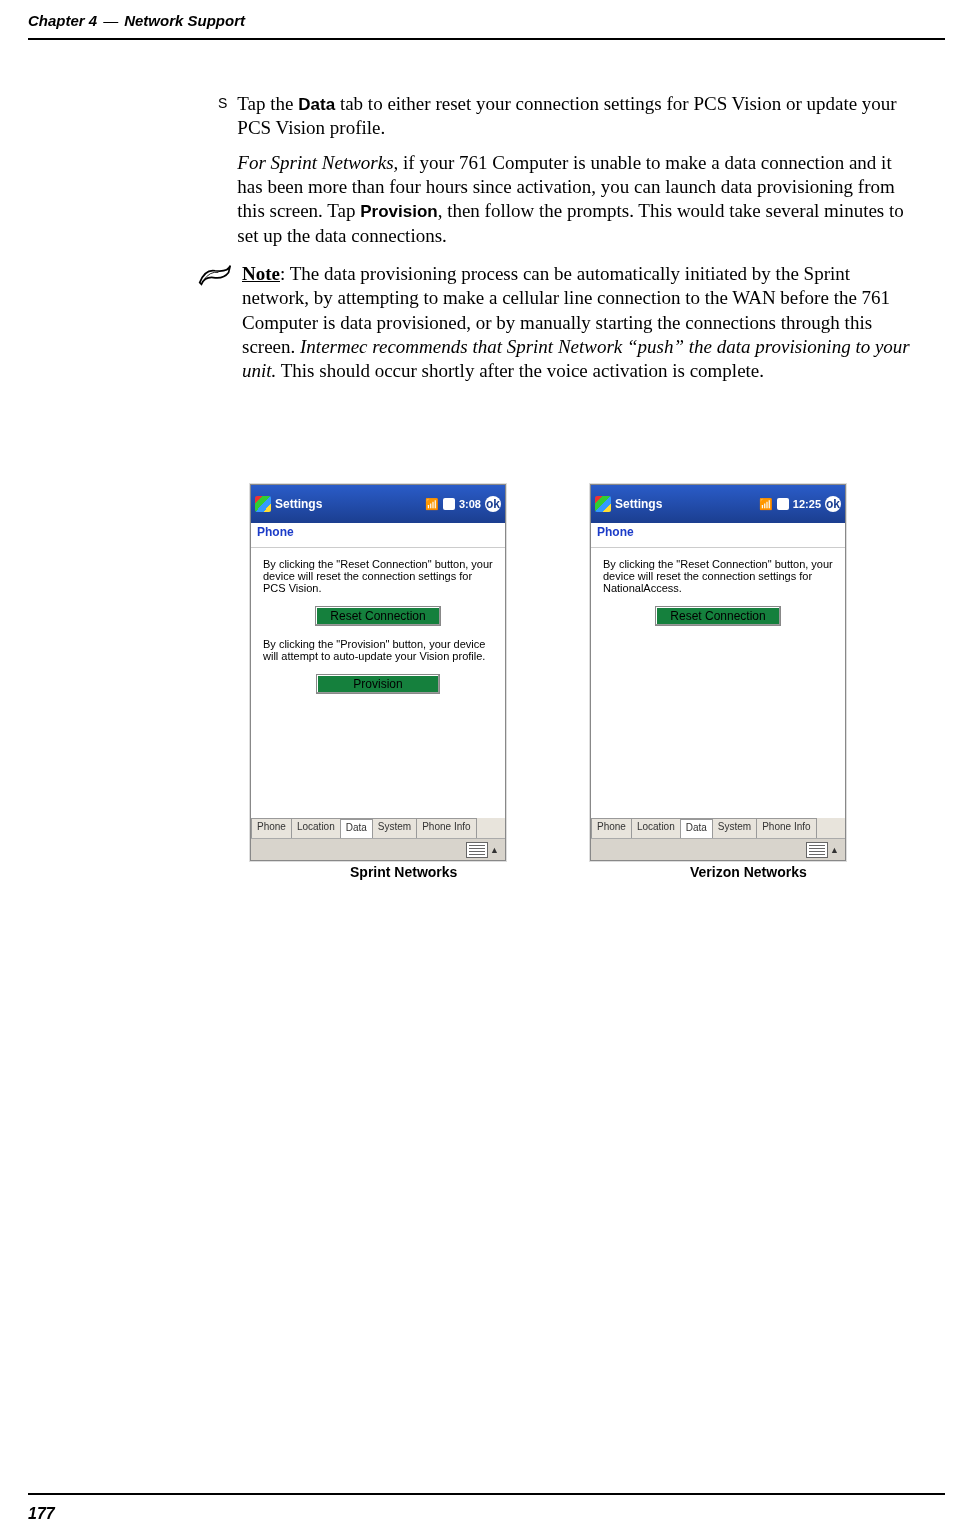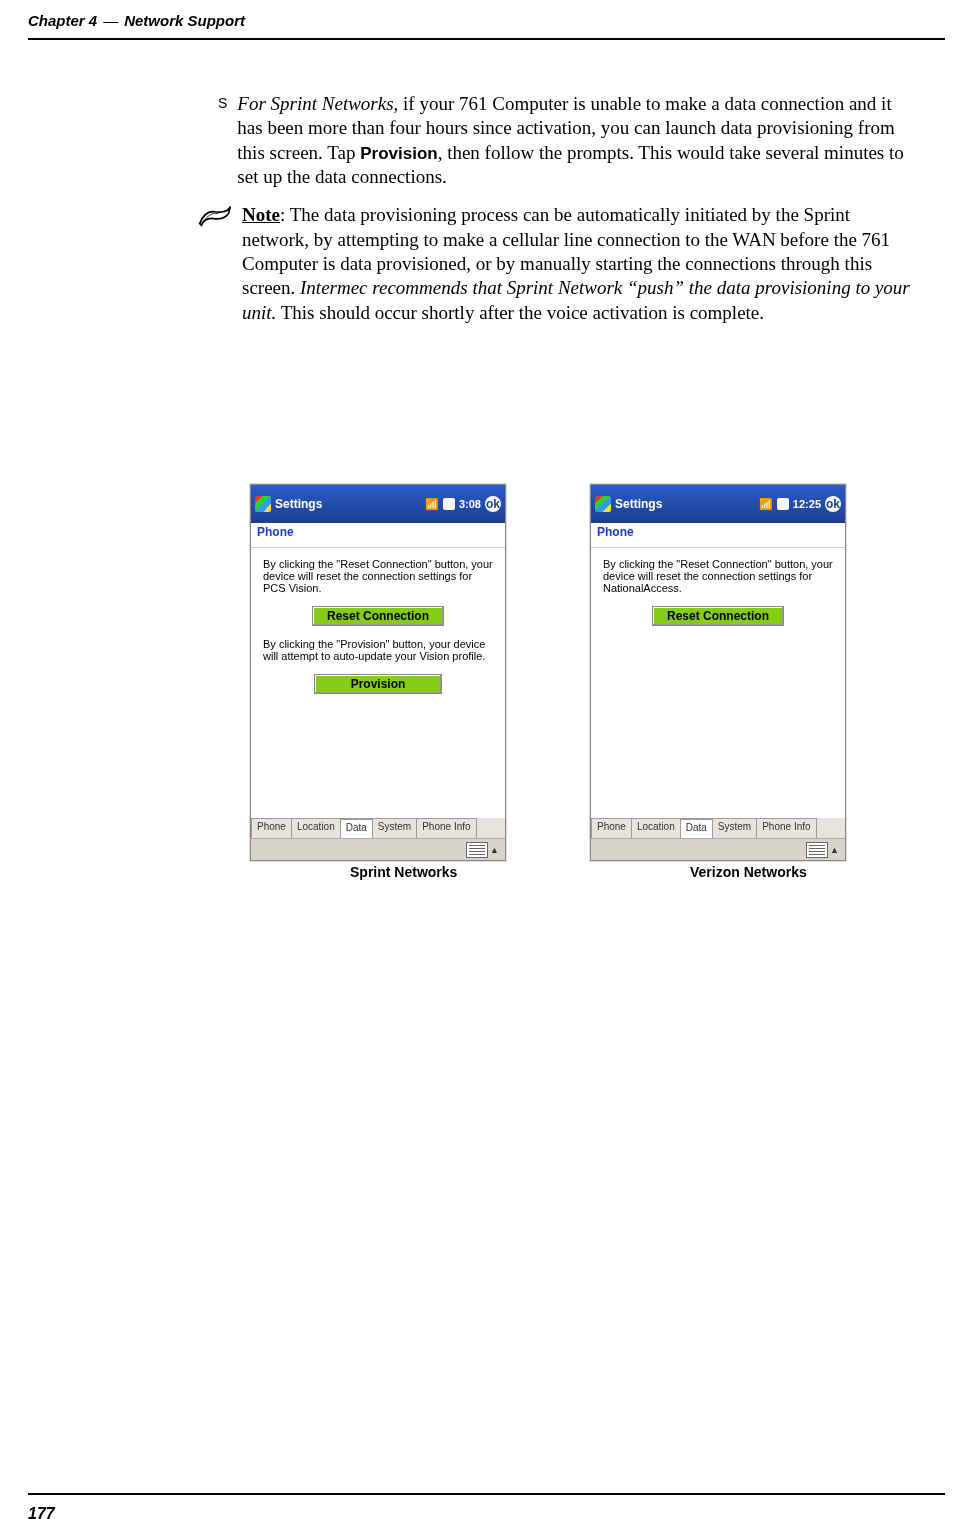--- a/index.html
+++ b/index.html
@@ -24,21 +24,21 @@
   .shot{width:254px;height:375px;border:1px solid #888;background:#fff;position:relative;font-family:Tahoma,Verdana,Arial,sans-serif;font-size:11px;box-shadow:0 0 0 1px #ddd}
   .tb{height:22px;background:linear-gradient(#2a5cc8,#1b3e90);display:flex;align-items:center;padding:8px 4px;gap:4px}
   .tb .flag{width:16px;height:16px;border-radius:2px;background:linear-gradient(135deg,#e33 0 25%,#3c3 25% 50%,#39f 50% 75%,#fd3 75%);flex:0 0 16px}
   .tb .ttl{color:#fff;font-weight:bold;font-size:12px}
   .tb .sp{flex:1}
   .tb .ind{color:#fff;display:flex;align-items:center;gap:4px;font-weight:bold}
   .tb .snd{width:12px;height:12px;background:#fff;border-radius:2px}
   .tb .ok{width:16px;height:16px;border-radius:50%;background:#fff;color:#1b3e90;font-size:12px;font-weight:bold;display:flex;align-items:center;justify-content:center}
   .app{height:20px;padding:2px 6px;color:#1b3bc8;font-weight:bold;font-size:12px;border-bottom:1px solid #ccc}
   .body{padding:10px 12px}
-  .btn{display:inline-block;background:#84cc16;border:1px solid #888;box-shadow:inset -1px -1px 0 #999,inset 1px 1px 0 #fff;padding:2px 14px;font-weight:bold;font-size:12px}
+  .btn{display:inline-block;background:#15803d;border:1px solid #888;box-shadow:inset -1px -1px 0 #999,inset 1px 1px 0 #fff;padding:2px 14px;font-weight:normal;font-size:12px}
   .tabs{position:absolute;left:0;bottom:22px;height:20px;display:flex;width:100%;background:#e8e4dc}
   .tab{border:1px solid #9a9a9a;border-bottom:none;background:#e8e4dc;padding:2px 5px;font-size:10px;color:#333;margin-right:-1px}
   .tab.active{background:#fff;border-top:2px solid #9a9a9a}
   .sip{position:absolute;left:0;bottom:0;height:22px;width:100%;background:#d8d4cc;display:flex;align-items:center;justify-content:flex-end;padding-right:6px;box-sizing:border-box;border-top:1px solid #aaa}
   .sip .kbd{width:20px;height:14px;border:1px solid #666;background:#fff;position:relative}
   .sip .kbd:before{content:"";position:absolute;inset:2px;background:repeating-linear-gradient(#666 0 1px,transparent 1px 3px)}
   .sip .arr{margin-left:2px;font-size:9px;color:#333}
   .cap{position:absolute;top:852px;font-family:Verdana,Arial,sans-serif;font-weight:bold;font-size:14px}
   .cap.sprint{left:350px}
   .cap.verizon{left:690px}
@@ -50,20 +50,23 @@
 
   <div class="hdr-l">
     <span>Chapter 4</span><span class="dash">—</span><span>Network Support</span>
   </div>
   <div class="hdr-line"></div>
 
   <div class="content">
     <div class="bullet-row">
       <div class="bullet-dot">S</div>
       <div>
+        <div class="para">
+          <span>Tap the </span><span class="b">Data</span><span> tab to either reset your connection settings for PCS Vision or update your PCS Vision profile.</span>
+        </div>
         <div class="para">
           <span class="em">For Sprint Networks,</span><span> if your 761 Computer is unable to make a data connection and it has been more than four hours since activation, you can launch data provisioning from this screen. Tap </span><span class="b">Provision</span><span>, then follow the prompts. This would take several minutes to set up the data connections.</span>
         </div>
       </div>
     </div>
 
     <div class="note-row">
       <div class="note-ic">
         <svg viewBox="0 0 40 30" width="34" height="26">
           <path d="M2 24 Q8 8 20 10 Q35 12 38 4 L36 12 Q30 20 18 18 Q8 17 4 26 Z" fill="none" stroke="#000" stroke-width="2"></path>

